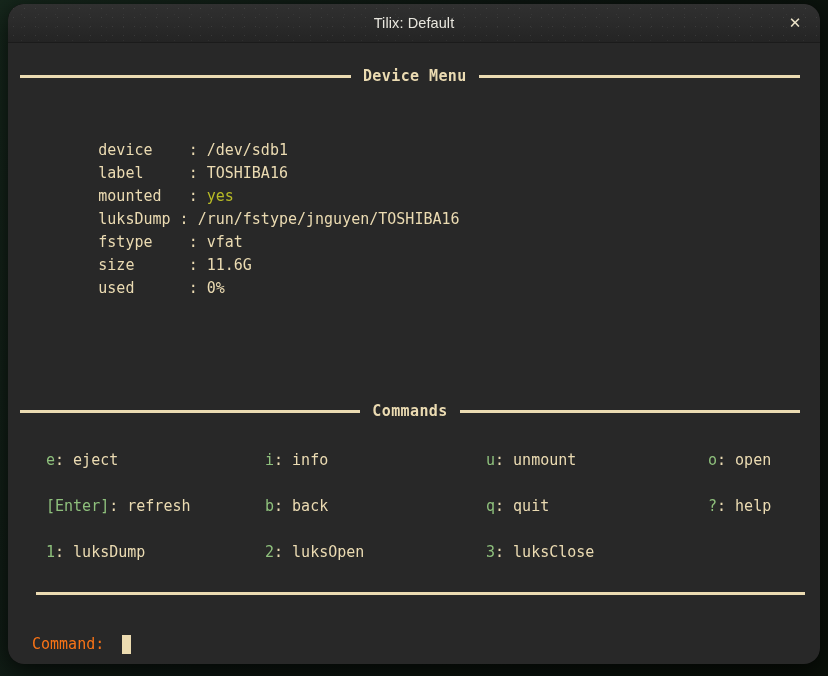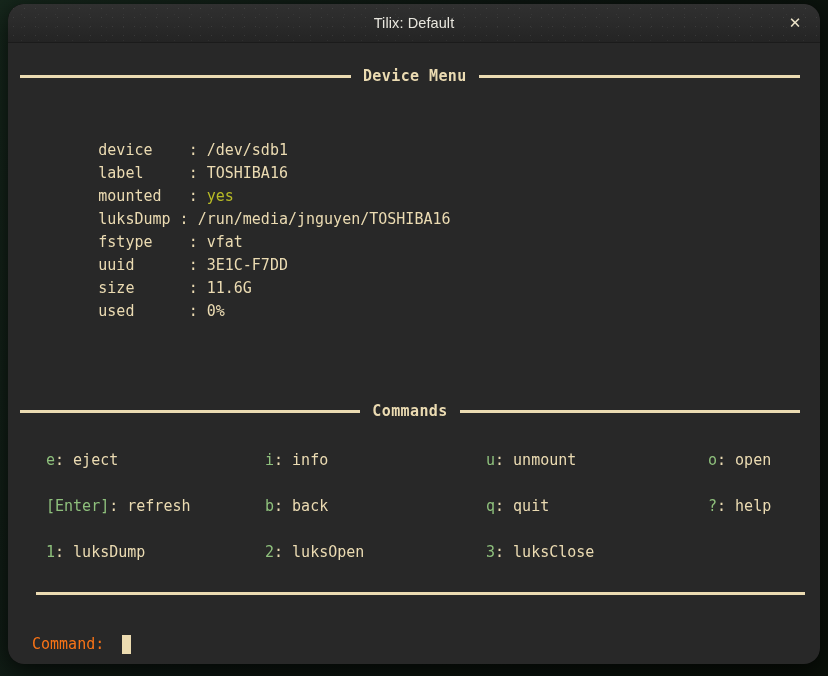--- a/index.html
+++ b/index.html
@@ -246,27 +246,24 @@
         <div class="info-row">
           <span class="info-key">device</span><span class="pad">    </span><span class="info-colon">:</span><span> </span><span class="info-val">/dev/sdb1</span>
         </div>
         <div class="info-row">
           <span class="info-key">label</span><span class="pad">     </span><span class="info-colon">:</span><span> </span><span class="info-val">TOSHIBA16</span>
         </div>
         <div class="info-row">
           <span class="info-key">mounted</span><span class="pad">   </span><span class="info-colon">:</span><span> </span><span class="info-val highlight">yes</span>
         </div>
         <div class="info-row">
-          <span class="info-key">luksDump</span><span class="pad"> </span><span class="info-colon">:</span><span> </span><span class="info-val">/run/media/jnguyen/TOSHIBA16</span>
+          <span class="info-key">luksDump</span><span class="pad"> </span><span class="info-colon">:</span><span> </span><span class="info-val">/run/fstype/jnguyen/TOSHIBA16</span>
         </div>
         <div class="info-row">
           <span class="info-key">fstype</span><span class="pad">    </span><span class="info-colon">:</span><span> </span><span class="info-val">vfat</span>
-        </div>
-        <div class="info-row">
-          <span class="info-key">uuid</span><span class="pad">      </span><span class="info-colon">:</span><span> </span><span class="info-val">3E1C-F7DD</span>
         </div>
         <div class="info-row">
           <span class="info-key">size</span><span class="pad">      </span><span class="info-colon">:</span><span> </span><span class="info-val">11.6G</span>
         </div>
         <div class="info-row">
           <span class="info-key">used</span><span class="pad">      </span><span class="info-colon">:</span><span> </span><span class="info-val">0%</span>
         </div>
       </div>
 
       <div id="commands-section">

